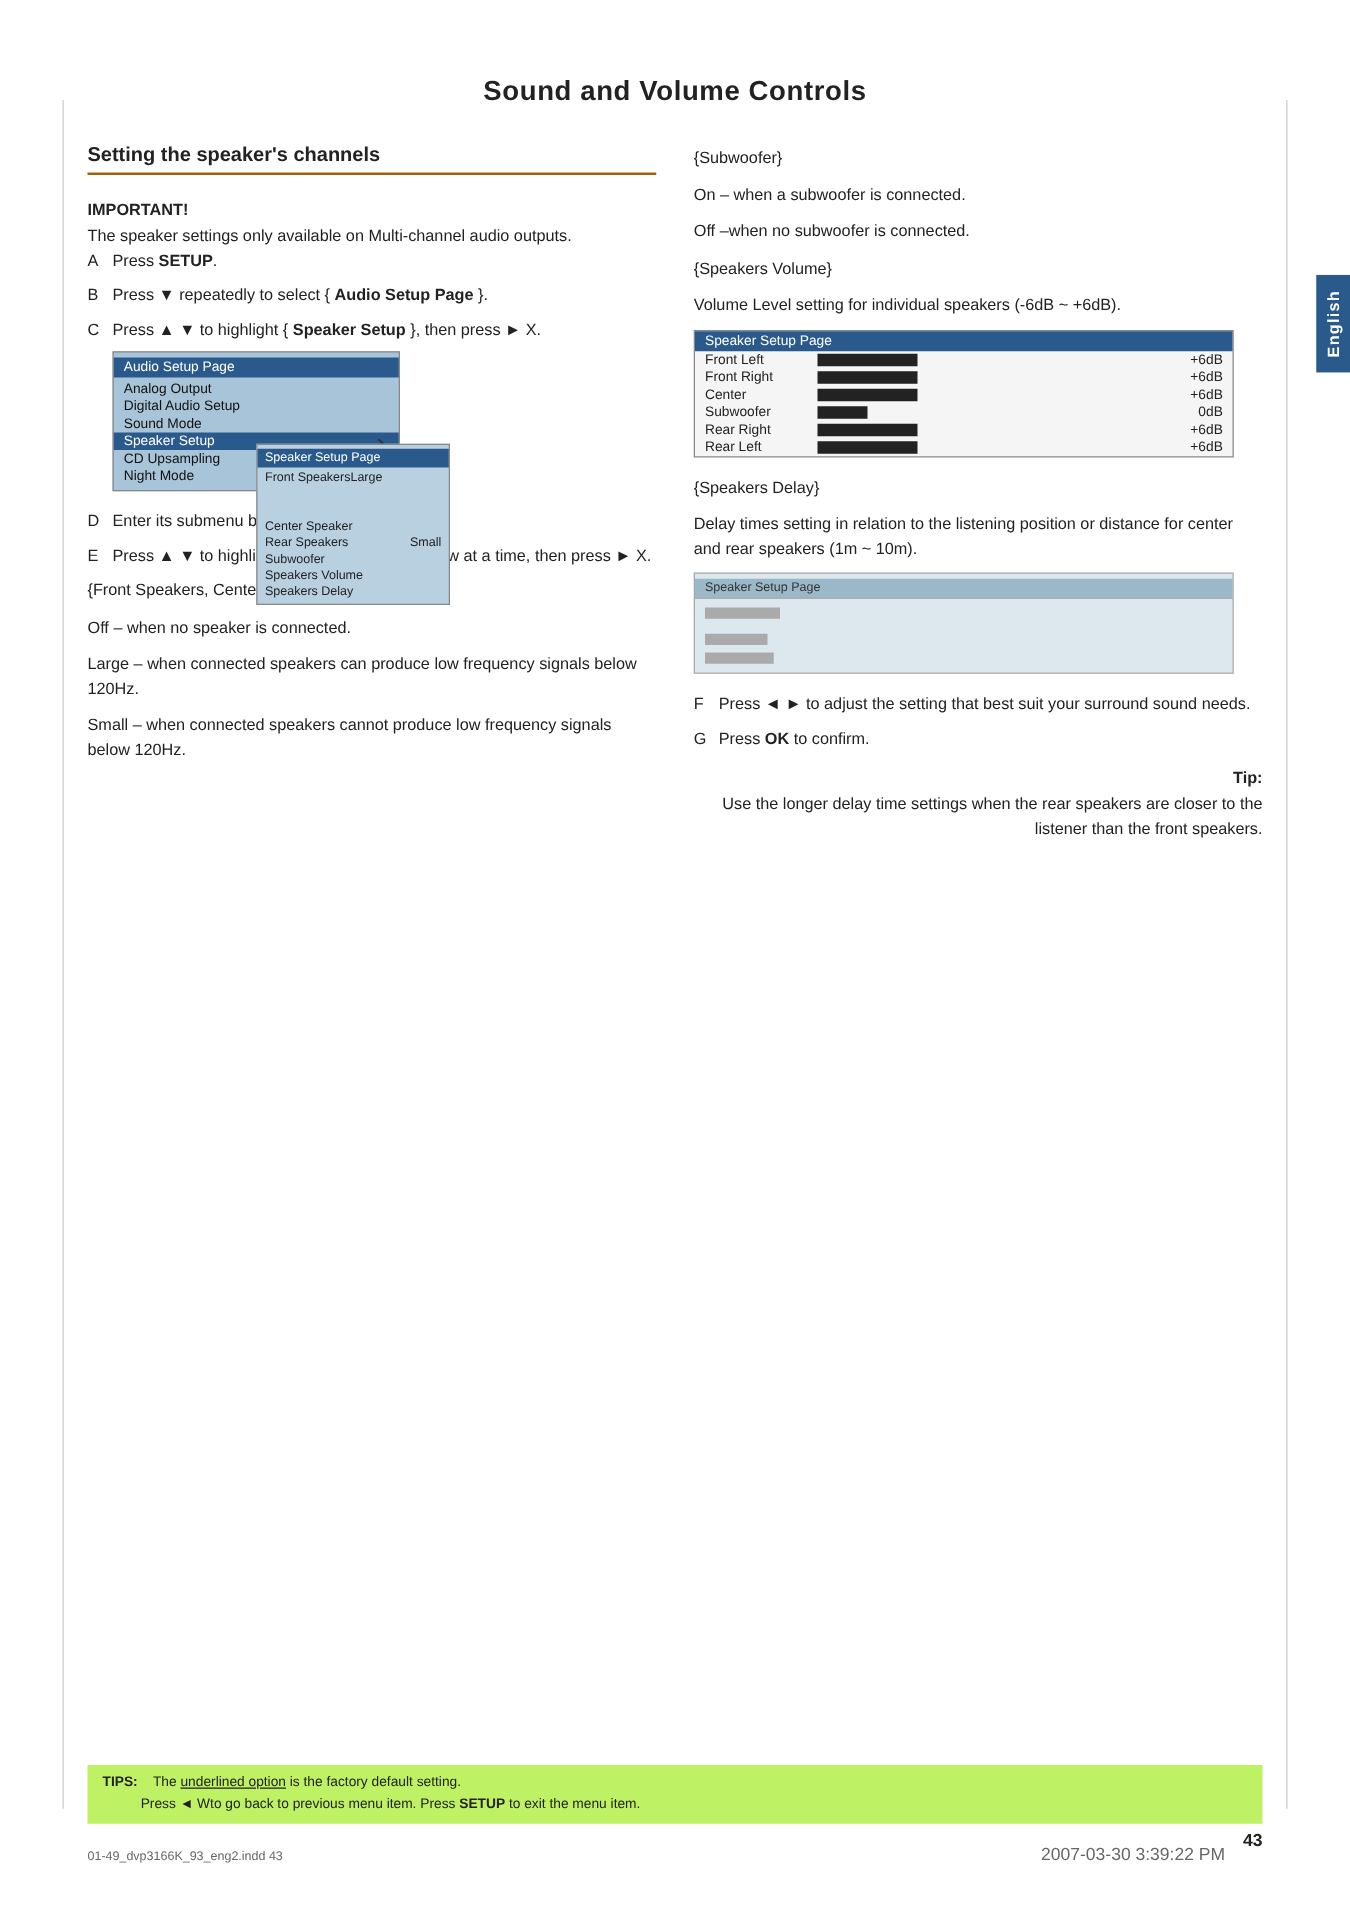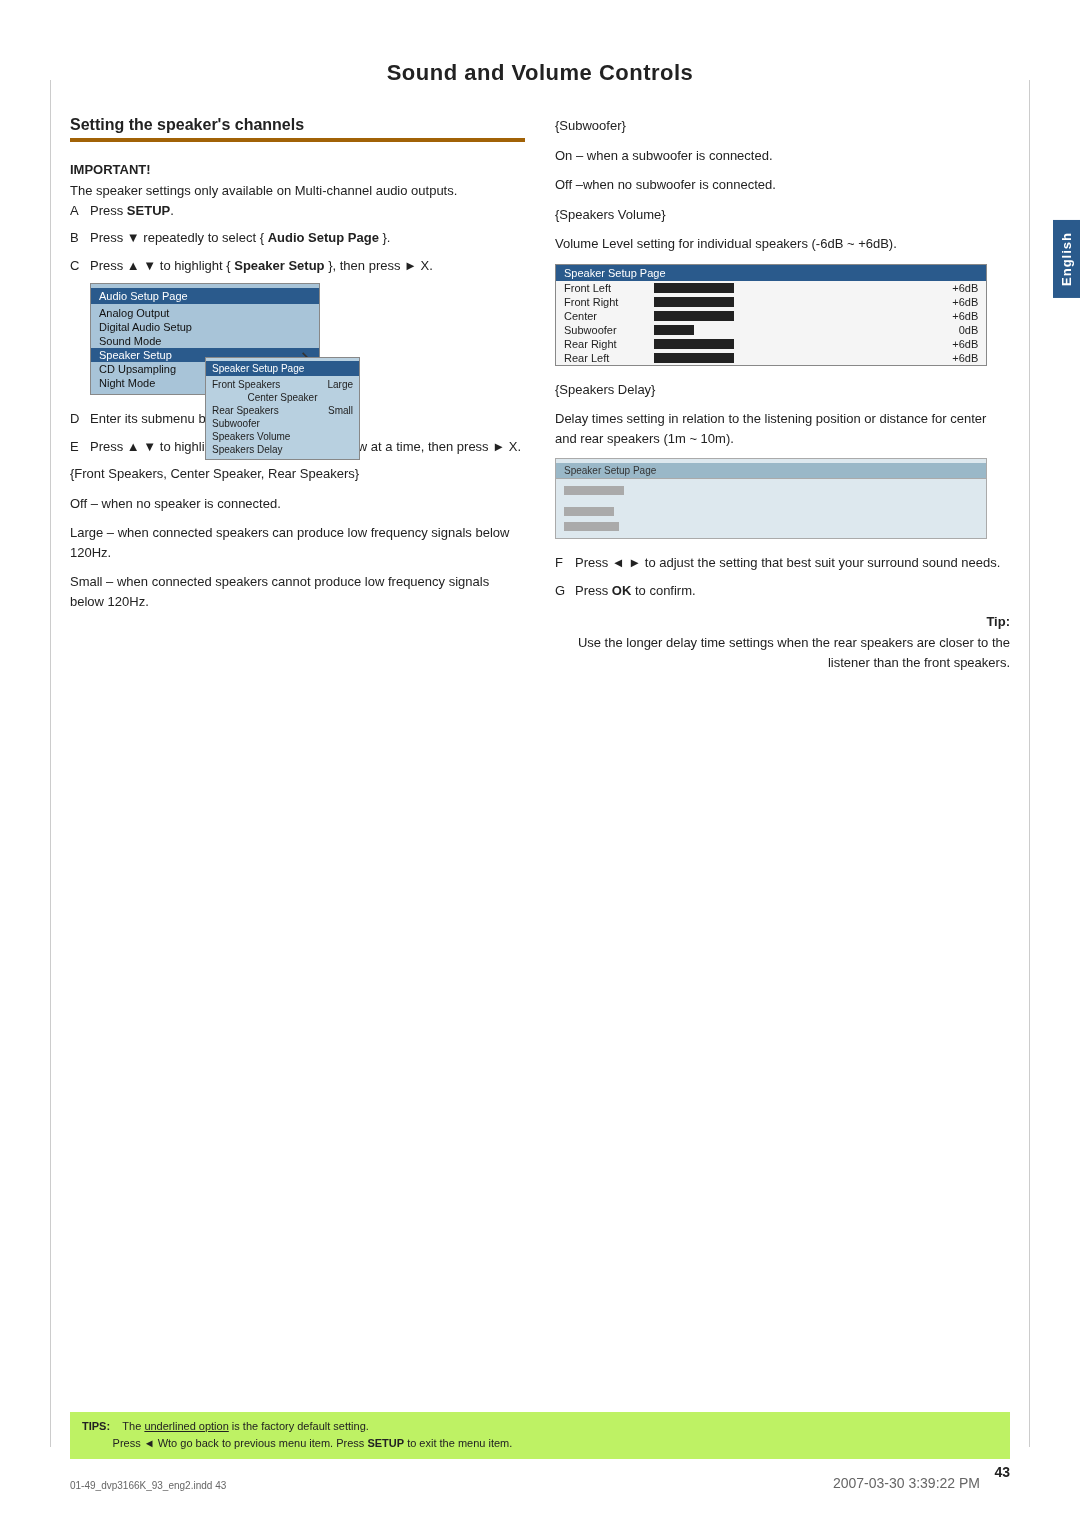--- a/index.html
+++ b/index.html
@@ -58,21 +58,21 @@
 
     .right-col {
       width: 50%;
       padding-top: 0;
     }
 
     
     .section-heading {
       font-size: 16px;
       font-weight: bold;
-      border-bottom: 4px solid #a16207;
+      border-bottom: 2px solid #a16207;
       padding-bottom: 4px;
       margin-bottom: 20px;
     }
 
     .body-text {
       font-size: 13px;
       line-height: 1.5;
       margin-bottom: 10px;
     }
 
@@ -272,25 +272,25 @@
           <div class="audio-setup-item">Sound Mode</div>
           <div class="audio-setup-item highlighted">Speaker Setup</div>
           <div class="audio-setup-item">CD Upsampling</div>
           <div class="audio-setup-item">Night Mode</div>
         </div>
 
         <div style="position:absolute; right:44px; top:62px; font-size:20px; color:#333;">↘</div>
 
         <div style="position:absolute; right:0; top:74px; border:1px solid #888; background:#b8d0e0; width:155px; padding:3px 0; z-index:10;">
           <div style="background:#2a5a8c; color:white; font-size:10px; padding:2px 6px; margin-bottom:2px;">Speaker Setup Page</div>
-          <div style="font-size:10px; padding:1px 6px; display:flex; justify-content:space-between;">
+          <div style="font-size:10px; padding:1px 6px; display:flex; ">
               <span>Front Speakers</span>
               <span>Large</span>
             </div>
-          <div style="font-size:10px; padding:1px 6px; display:flex; justify-content:center;">
+          <div style="font-size:10px; padding:1px 6px; display:flex; justify-content:flex-start;margin-top:26px;">
               <span>Center Speaker</span>
               <span></span>
             </div>
           <div style="font-size:10px; padding:1px 6px; display:flex; justify-content:space-between;">
               <span>Rear Speakers</span>
               <span>Small</span>
             </div>
           <div style="font-size:10px; padding:1px 6px;">Subwoofer</div>
           <div style="font-size:10px; padding:1px 6px;">Speakers Volume</div>
           <div style="font-size:10px; padding:1px 6px;">Speakers Delay</div>

